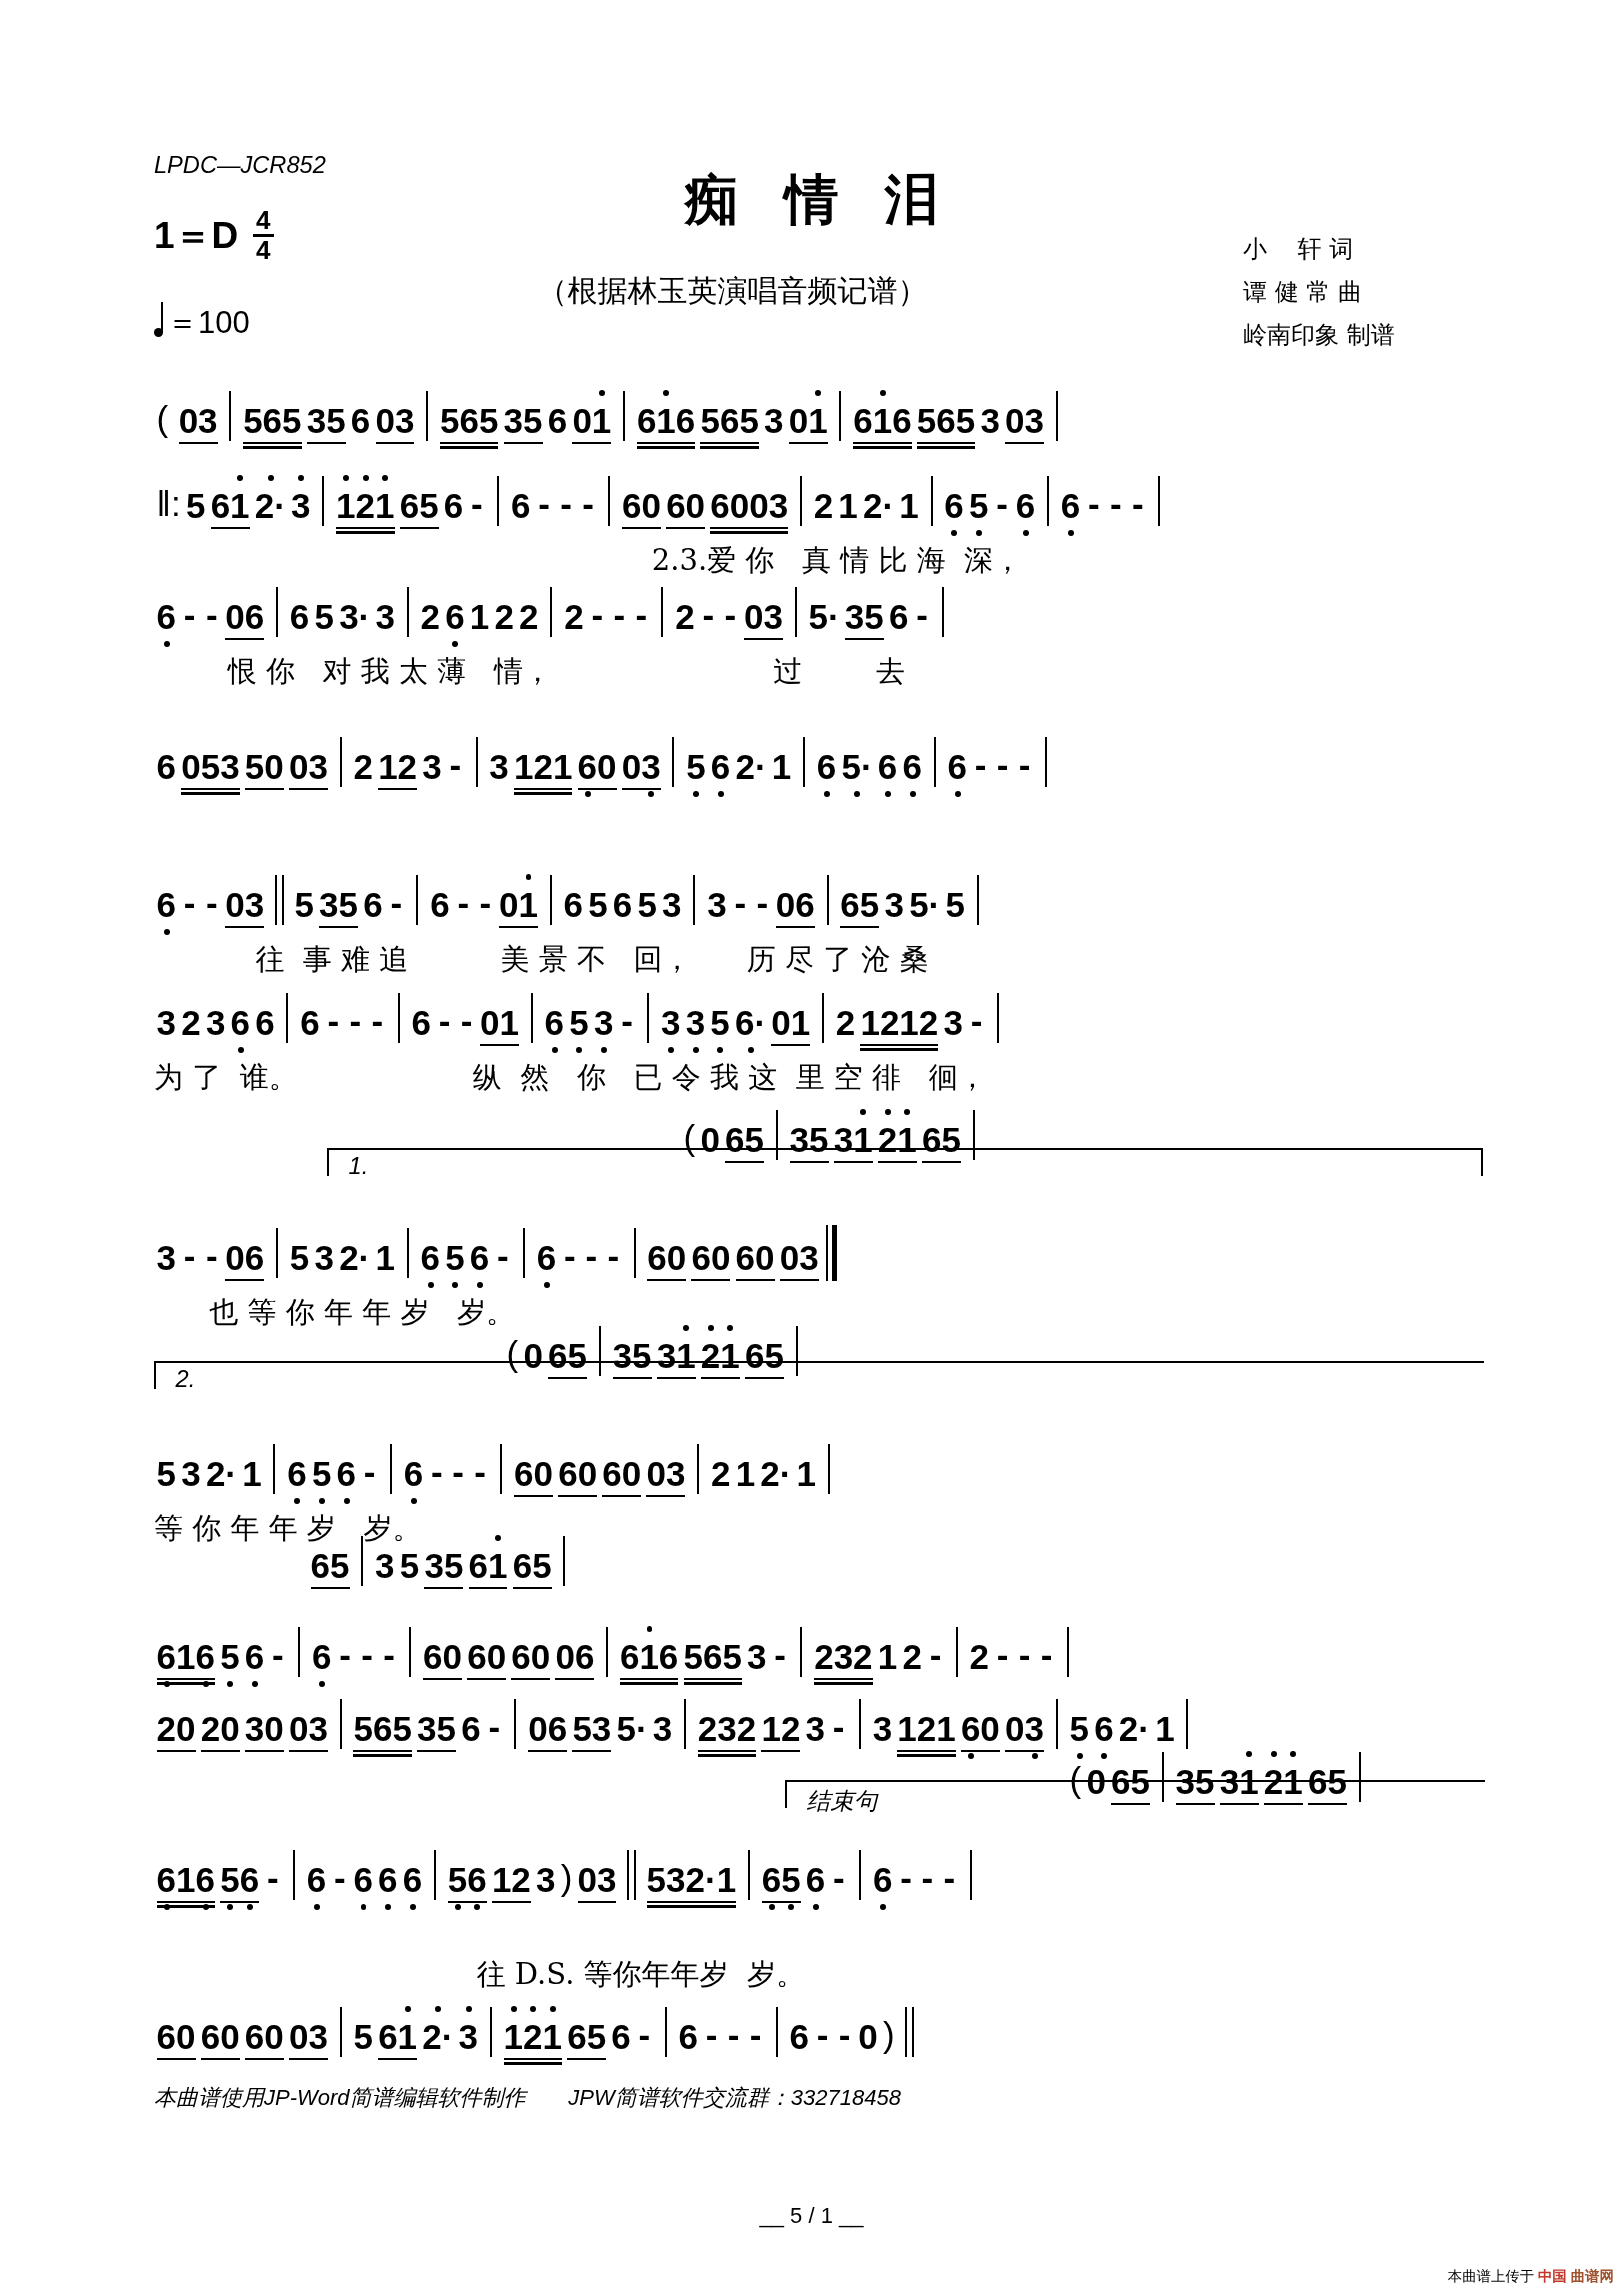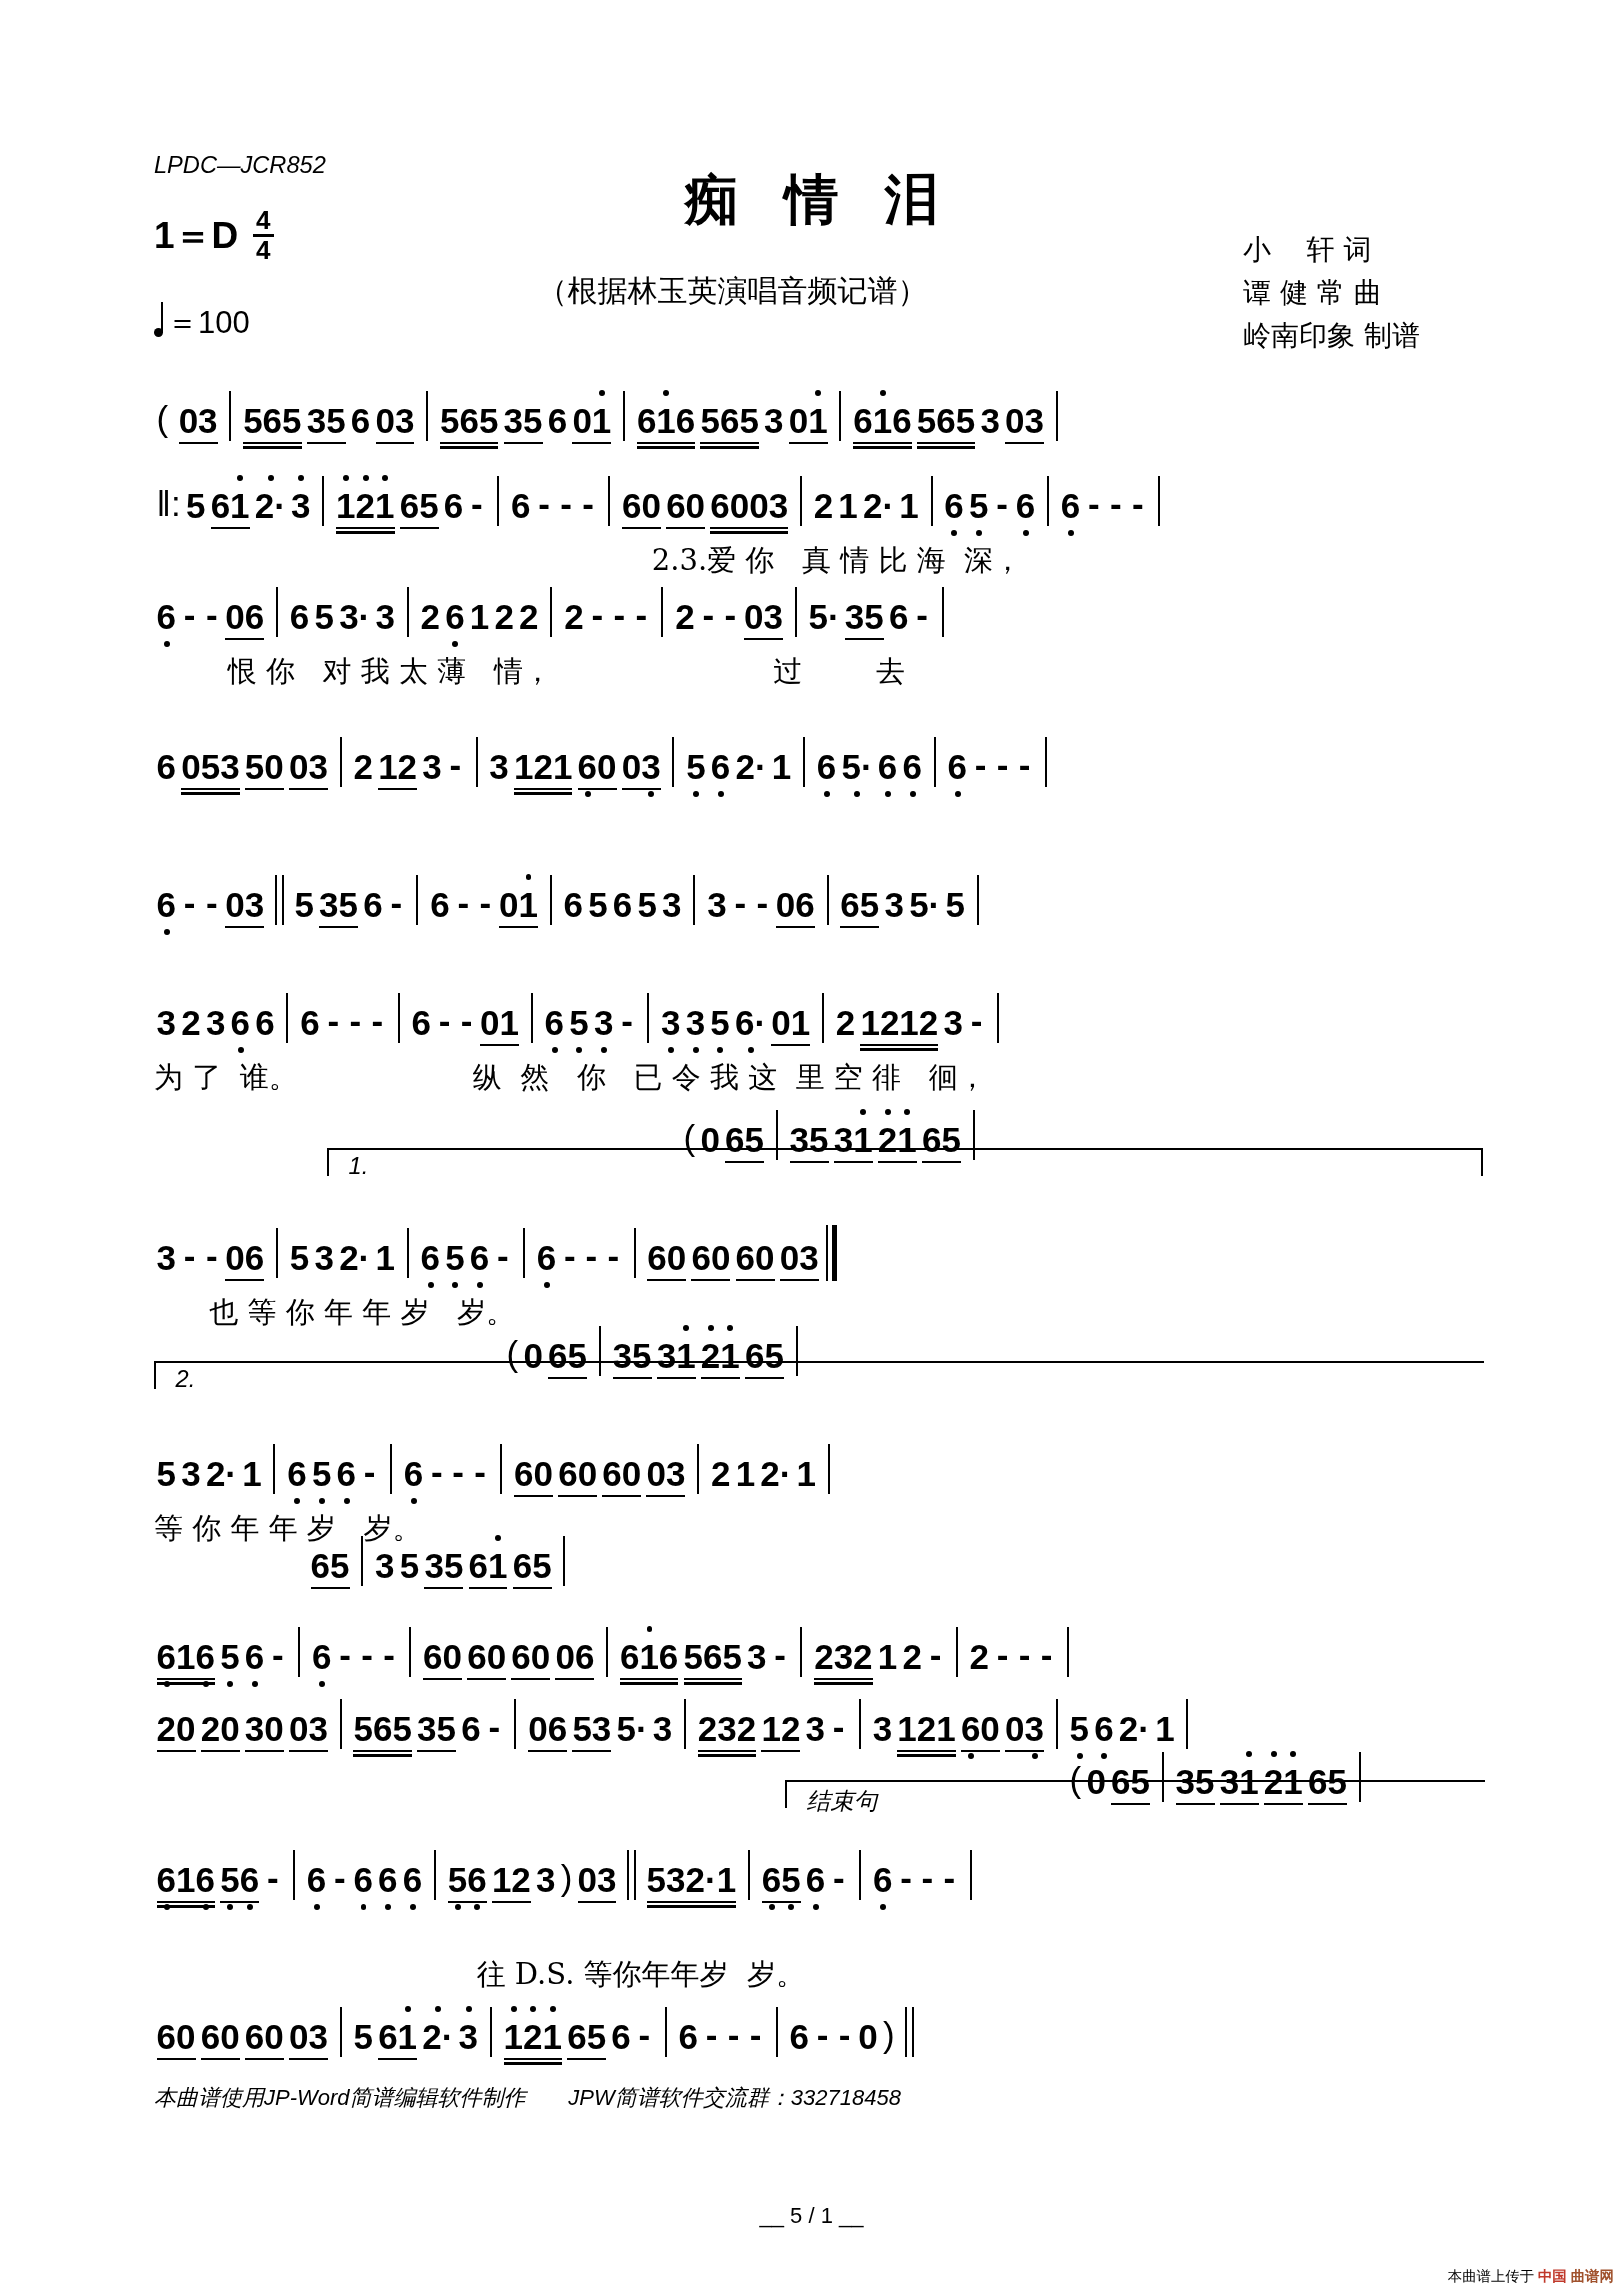--- a/index.html
+++ b/index.html
@@ -7,21 +7,21 @@
   .abs{position:absolute;}
   .code{left:154px;top:152px;font-size:23.6px;font-style:italic;}
   .title{left:0;width:1623px;top:164px;text-align:center;font-size:54px;font-weight:bold;font-family:"DejaVu Serif",serif;letter-spacing:46px;text-indent:46px;}
   .key{left:154px;top:208px;font-size:37px;font-weight:bold;display:flex;align-items:center;gap:6.5px;}
   .frac{display:inline-flex;flex-direction:column;align-items:center;font-size:26px;line-height:25px;margin-left:7.9px;}
   .frac .bar{width:21px;height:2.6px;background:#000;margin:1.3px 0;}
   .tempo{left:154px;top:302px;font-size:31px;display:flex;align-items:center;gap:3.9px;}
   .qnote{display:inline-block;width:9.2px;height:9.2px;border-radius:50%;background:#000;position:relative;top:9.2px;}
   .qnote::after{content:"";position:absolute;right:0;bottom:3.9px;width:2.6px;height:31px;background:#000;}
   .subtitle{left:0;width:1623px;top:271px;text-align:center;font-size:30px;font-family:"DejaVu Serif",serif;margin-left:-79px;}
-  .credits{left:1243px;top:228px;font-size:28px;line-height:43px;font-family:"DejaVu Serif",serif;}
+  .credits{left:1243px;top:228px;font-size:24px;line-height:43px;font-family:"DejaVu Serif",serif;}
   .credits div{white-space:pre;}
   .line{position:absolute;left:154px;width:1328px;}
   .notes{display:flex;align-items:flex-end;height:46px;position:relative;}
   .tok{position:relative;display:inline-flex;flex-direction:column;align-items:center;font-size:35px;font-weight:bold;line-height:37px;padding:0 2.6px;font-family:"Liberation Sans Narrow","Liberation Sans",sans-serif;}
   .tok .d{position:relative;}
   .tok .up{position:absolute;top:-11.8px;left:50%;width:5.9px;height:5.9px;margin-left:-2.6px;border-radius:50%;background:#000;}
   .tok .lo{position:absolute;bottom:-11.8px;left:50%;width:5.9px;height:5.9px;margin-left:-2.6px;border-radius:50%;background:#000;}
   .tok.u1::after{content:"";position:absolute;left:2.6px;right:2.6px;bottom:-5.2px;height:2.6px;background:#000;}
   .tok.u2::before{content:"";position:absolute;left:2.6px;right:2.6px;bottom:-9.8px;height:2.6px;background:#000;}
   .tok.u2::after{content:"";position:absolute;left:2.6px;right:2.6px;bottom:-5.2px;height:2.6px;background:#000;}
@@ -641,20 +641,21 @@
             <span class="d">5·</span>
           </span>
         </span>
         <span class="tok">
           <span style="display: inline-flex;">
             <span class="d">5</span>
           </span>
         </span>
         <span class="bl"></span>
       </div>
+      <div class="lyr" style="top: 63px;">           往  事 难 追          美 景 不   回，      历 尽 了 沧 桑</div>
     </div>
     <div class="line" style="top: 995px;">
       <div class="notes">
         <span class="tok">
           <span style="display: inline-flex;">
             <span class="d">3</span>
           </span>
         </span>
         <span class="tok">
           <span style="display: inline-flex;">

